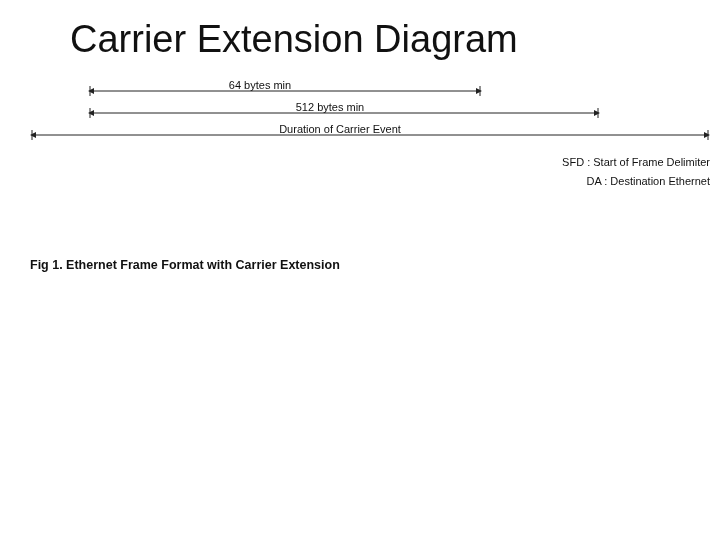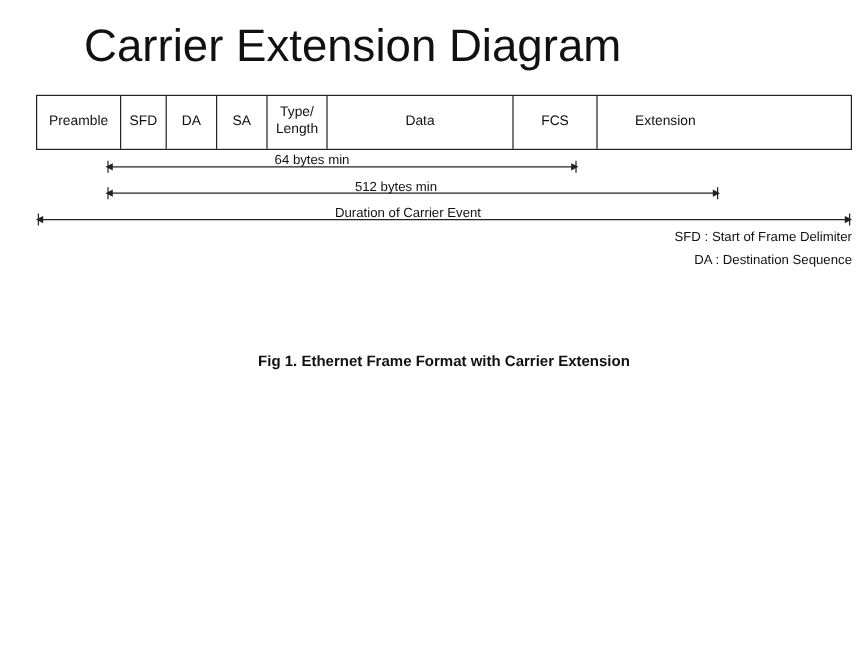--- a/index.html
+++ b/index.html
@@ -57,21 +57,20 @@
       position: absolute;
       right: 0;
       bottom: 58px;
       font-size: 11px;
       color: #111;
       line-height: 1.7;
       text-align: left;
     }
     
     .caption {
-      text-align: center;
       font-size: 12.5px;
       font-weight: bold;
       color: #111;
       margin-top: 4px;
     }
     
     .svg-overlay {
       position: absolute;
       top: 0;
       left: 0;
@@ -79,30 +78,20 @@
     }
   </style>
 </head>
 <body>
 
 <div class="page">
   <div class="title">Carrier Extension Diagram</div>
 
   <div class="diagram-area">
 
-    <div class="frame-row" id="frame-row">
-    <div class="frame-cell" style="width: 70px; flex-shrink: 0; flex-grow: 0;">Preamble</div>
-        <div class="frame-cell" style="width: 38px; flex-shrink: 0; flex-grow: 0;">SFD</div>
-        <div class="frame-cell" style="width: 42px; flex-shrink: 0; flex-grow: 0;">DA</div>
-        <div class="frame-cell" style="width: 42px; flex-shrink: 0; flex-grow: 0;">SA</div>
-        <div class="frame-cell" style="width: 50px; flex-shrink: 0; flex-grow: 0;">Type/<br>Length</div>
-        <div class="frame-cell" style="width: 155px; flex-shrink: 0; flex-grow: 0;">Data</div>
-        <div class="frame-cell" style="width: 70px; flex-shrink: 0; flex-grow: 0;">FCS</div>
-        <div class="frame-cell" style="width: 113px; flex-shrink: 0; flex-grow: 0;">Extension</div>
-      </div>
 
     <svg class="svg-overlay" id="svg-lines" width="680" height="120" style="position:relative; display:block; margin-top:2px;">
 
       <line x1="60" y1="12" x2="450" y2="12" stroke="#222" stroke-width="1"></line>
       <line x1="60" y1="7" x2="60" y2="17" stroke="#222" stroke-width="1"></line>
       <line x1="450" y1="7" x2="450" y2="17" stroke="#222" stroke-width="1"></line>
 
       <polygon points="64,9 64,15 58,12" fill="#222"></polygon>
       <polygon points="446,9 446,15 452,12" fill="#222"></polygon>
       <text x="230" y="10" text-anchor="middle" font-size="11" fill="#111" font-family="Arial">64 bytes min</text>
@@ -115,20 +104,20 @@
       <text x="300" y="32" text-anchor="middle" font-size="11" fill="#111" font-family="Arial">512 bytes min</text>
 
       <line x1="2" y1="56" x2="678" y2="56" stroke="#222" stroke-width="1"></line>
       <line x1="2" y1="51" x2="2" y2="61" stroke="#222" stroke-width="1"></line>
       <line x1="678" y1="51" x2="678" y2="61" stroke="#222" stroke-width="1"></line>
       <polygon points="6,53 6,59 0,56" fill="#222"></polygon>
       <polygon points="674,53 674,59 680,56" fill="#222"></polygon>
       <text x="310" y="54" text-anchor="middle" font-size="11" fill="#111" font-family="Arial">Duration of Carrier Event</text>
     </svg>
 
-    <div class="legend" id="legend-block" style="position:relative; text-align:right; margin-top:0;">
+    <div class="legend" id="legend-block" style="position:relative; text-align:right; margin-top:12px;">
     <div>SFD :  Start of Frame Delimiter</div>
-        <div>DA :  Destination Sequence</div>
+        <div>DA :  Destination Ethernet</div>
       </div>
 
     <div class="caption" style="margin-top:10px;">Fig 1.  Ethernet Frame Format with Carrier Extension</div>
   </div>
 </div>
 
 </body></html>

